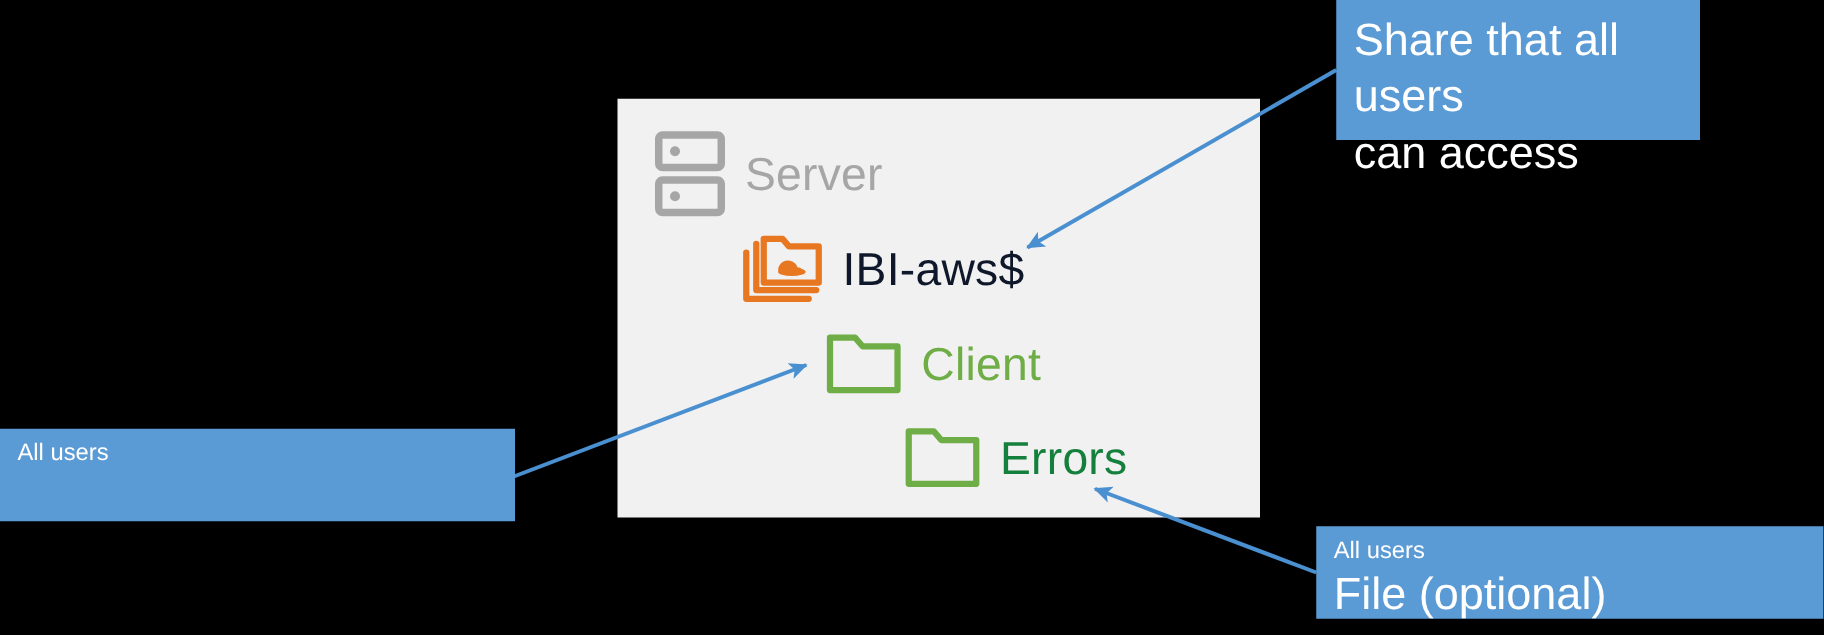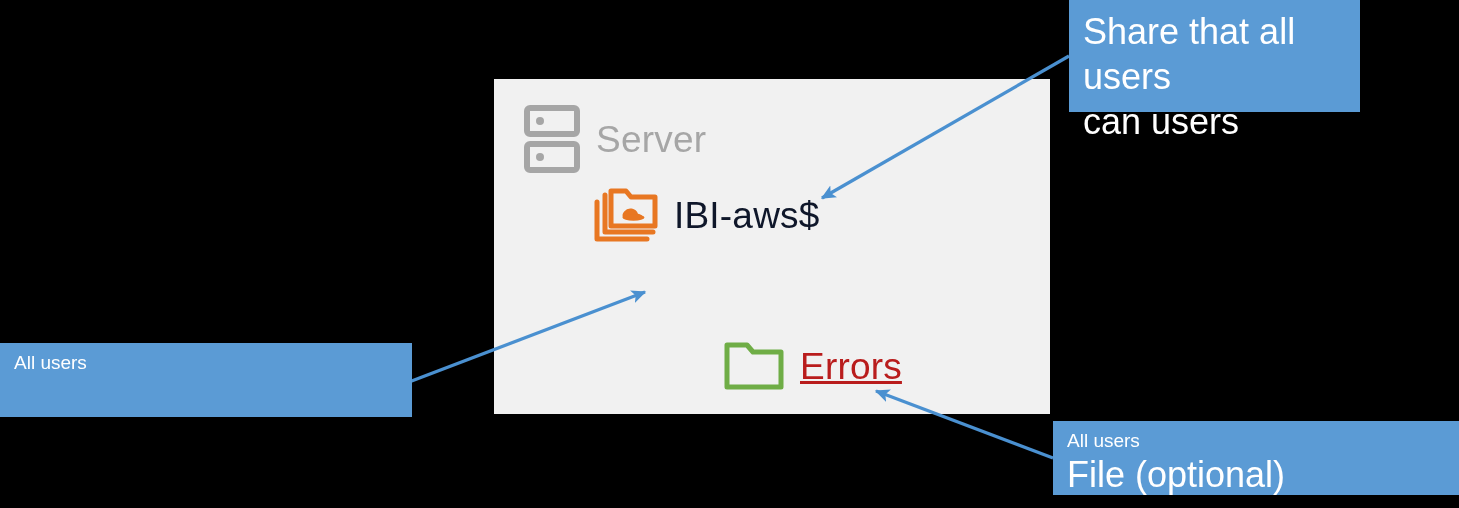--- a/index.html
+++ b/index.html
@@ -18,21 +18,20 @@
   }
 
   
   #server-panel {
     position: absolute;
     left: 494px;
     top: 79px;
     width: 514px;
     height: 335px;
     background: #F1F1F1;
-    padding-left: 42px;
   }
 
   .node {
     position: absolute;
     display: flex;
     align-items: center;
     white-space: nowrap;
   }
   .node-label {
     line-height: 1;
@@ -62,24 +61,23 @@
     font-size: 37px;
     color: #6FAD46;
     margin-left: 14px;
     letter-spacing: 0.2px;
   }
 
   
   #node-errors { left: 228px; top: 261px; }
   #node-errors .node-label {
     font-size: 37px;
-    color: #b91c1c;
+    color: #15803d;
     margin-left: 14px;
     letter-spacing: 0.2px;
-    text-decoration: underline;
   }
 
   .icon-wrap {
     display: inline-flex;
     align-items: center;
     justify-content: center;
     flex: 0 0 auto;
   }
 
   
@@ -164,20 +162,28 @@
           <path d="M33 34
                    a6.5 6.5 0 0 1 1.2 -6.6
                    a8 8 0 0 1 13.8 2.4
                    a6 6 0 0 1 5.2 4.2 Z" fill="#E87722"></path>
           <ellipse cx="43.5" cy="33.5" rx="11" ry="3.2" fill="#E87722"></ellipse>
         </svg>
       </span>
       <span class="node-label">IBI-aws$</span>
     </div>
 
+    <div class="node" id="node-client">
+      <span class="icon-wrap">
+        <svg width="64" height="52" viewBox="0 0 64 52">
+          <path d="M5 47 L5 5 L25 5 L31 12 L59 12 L59 47 Z" fill="none" stroke="#6FAD46" stroke-width="5" stroke-linejoin="round"></path>
+        </svg>
+      </span>
+      <span class="node-label">Client</span>
+    </div>
 
     <div class="node" id="node-errors">
       <span class="icon-wrap">
         <svg width="64" height="52" viewBox="0 0 64 52">
           <path d="M5 47 L5 5 L25 5 L31 12 L59 12 L59 47 Z" fill="none" stroke="#6FAD46" stroke-width="5" stroke-linejoin="round"></path>
         </svg>
       </span>
       <span class="node-label">Errors</span>
     </div>
 
@@ -192,21 +198,21 @@
 
     <line x1="1069" y1="56" x2="822" y2="198" stroke="#4A90D0" stroke-width="3.2" marker-end="url(#arrowhead)"></line>
 
     <line x1="409" y1="382" x2="645" y2="292" stroke="#4A90D0" stroke-width="3.2" marker-end="url(#arrowhead)"></line>
 
     <line x1="1053" y1="458" x2="876" y2="391" stroke="#4A90D0" stroke-width="3.2" marker-end="url(#arrowhead)"></line>
   </svg>
 
   <div class="callout" id="callout-file-share">
     <span class="callout-big">Share that all users</span>
-    <span class="callout-big">can users</span>
+    <span class="callout-big">can access</span>
   </div>
 
   <div class="callout" id="callout-read-execute">
     <span class="callout-small">All users</span>
   </div>
 
   <div class="callout" id="callout-write-optional">
     <span class="callout-small">All users</span>
     <span class="callout-big">File (optional)</span>
   </div>

